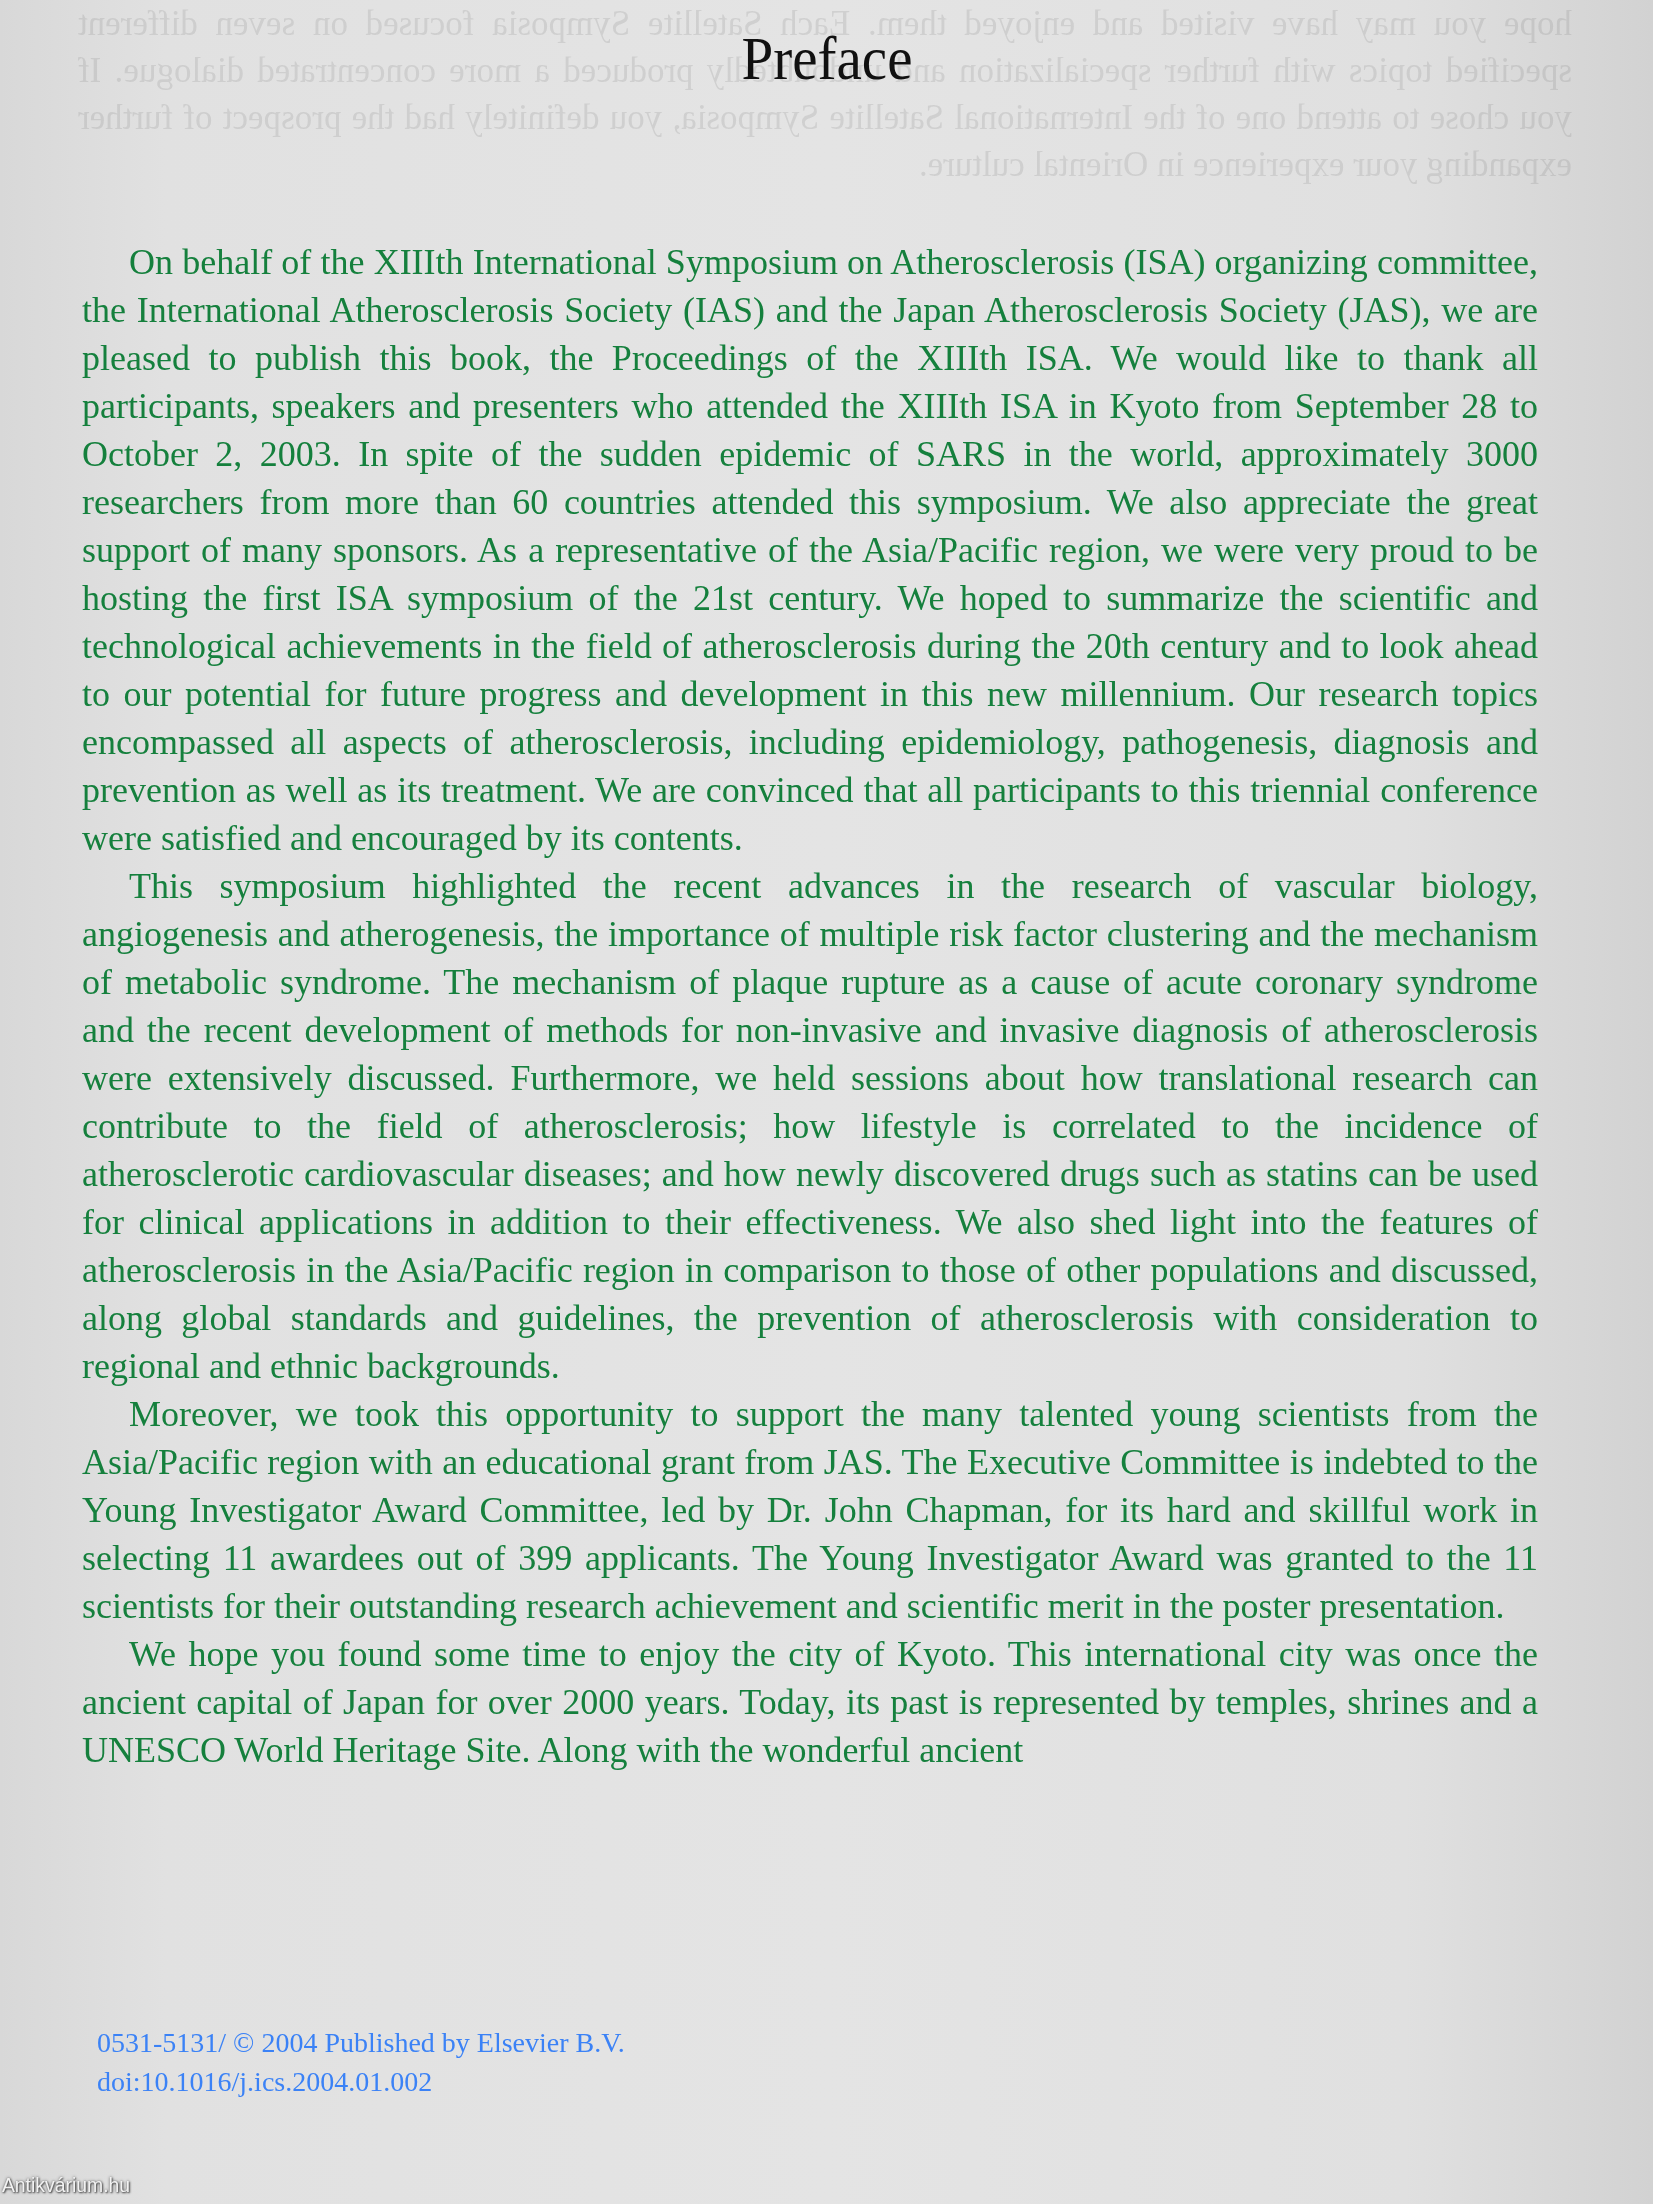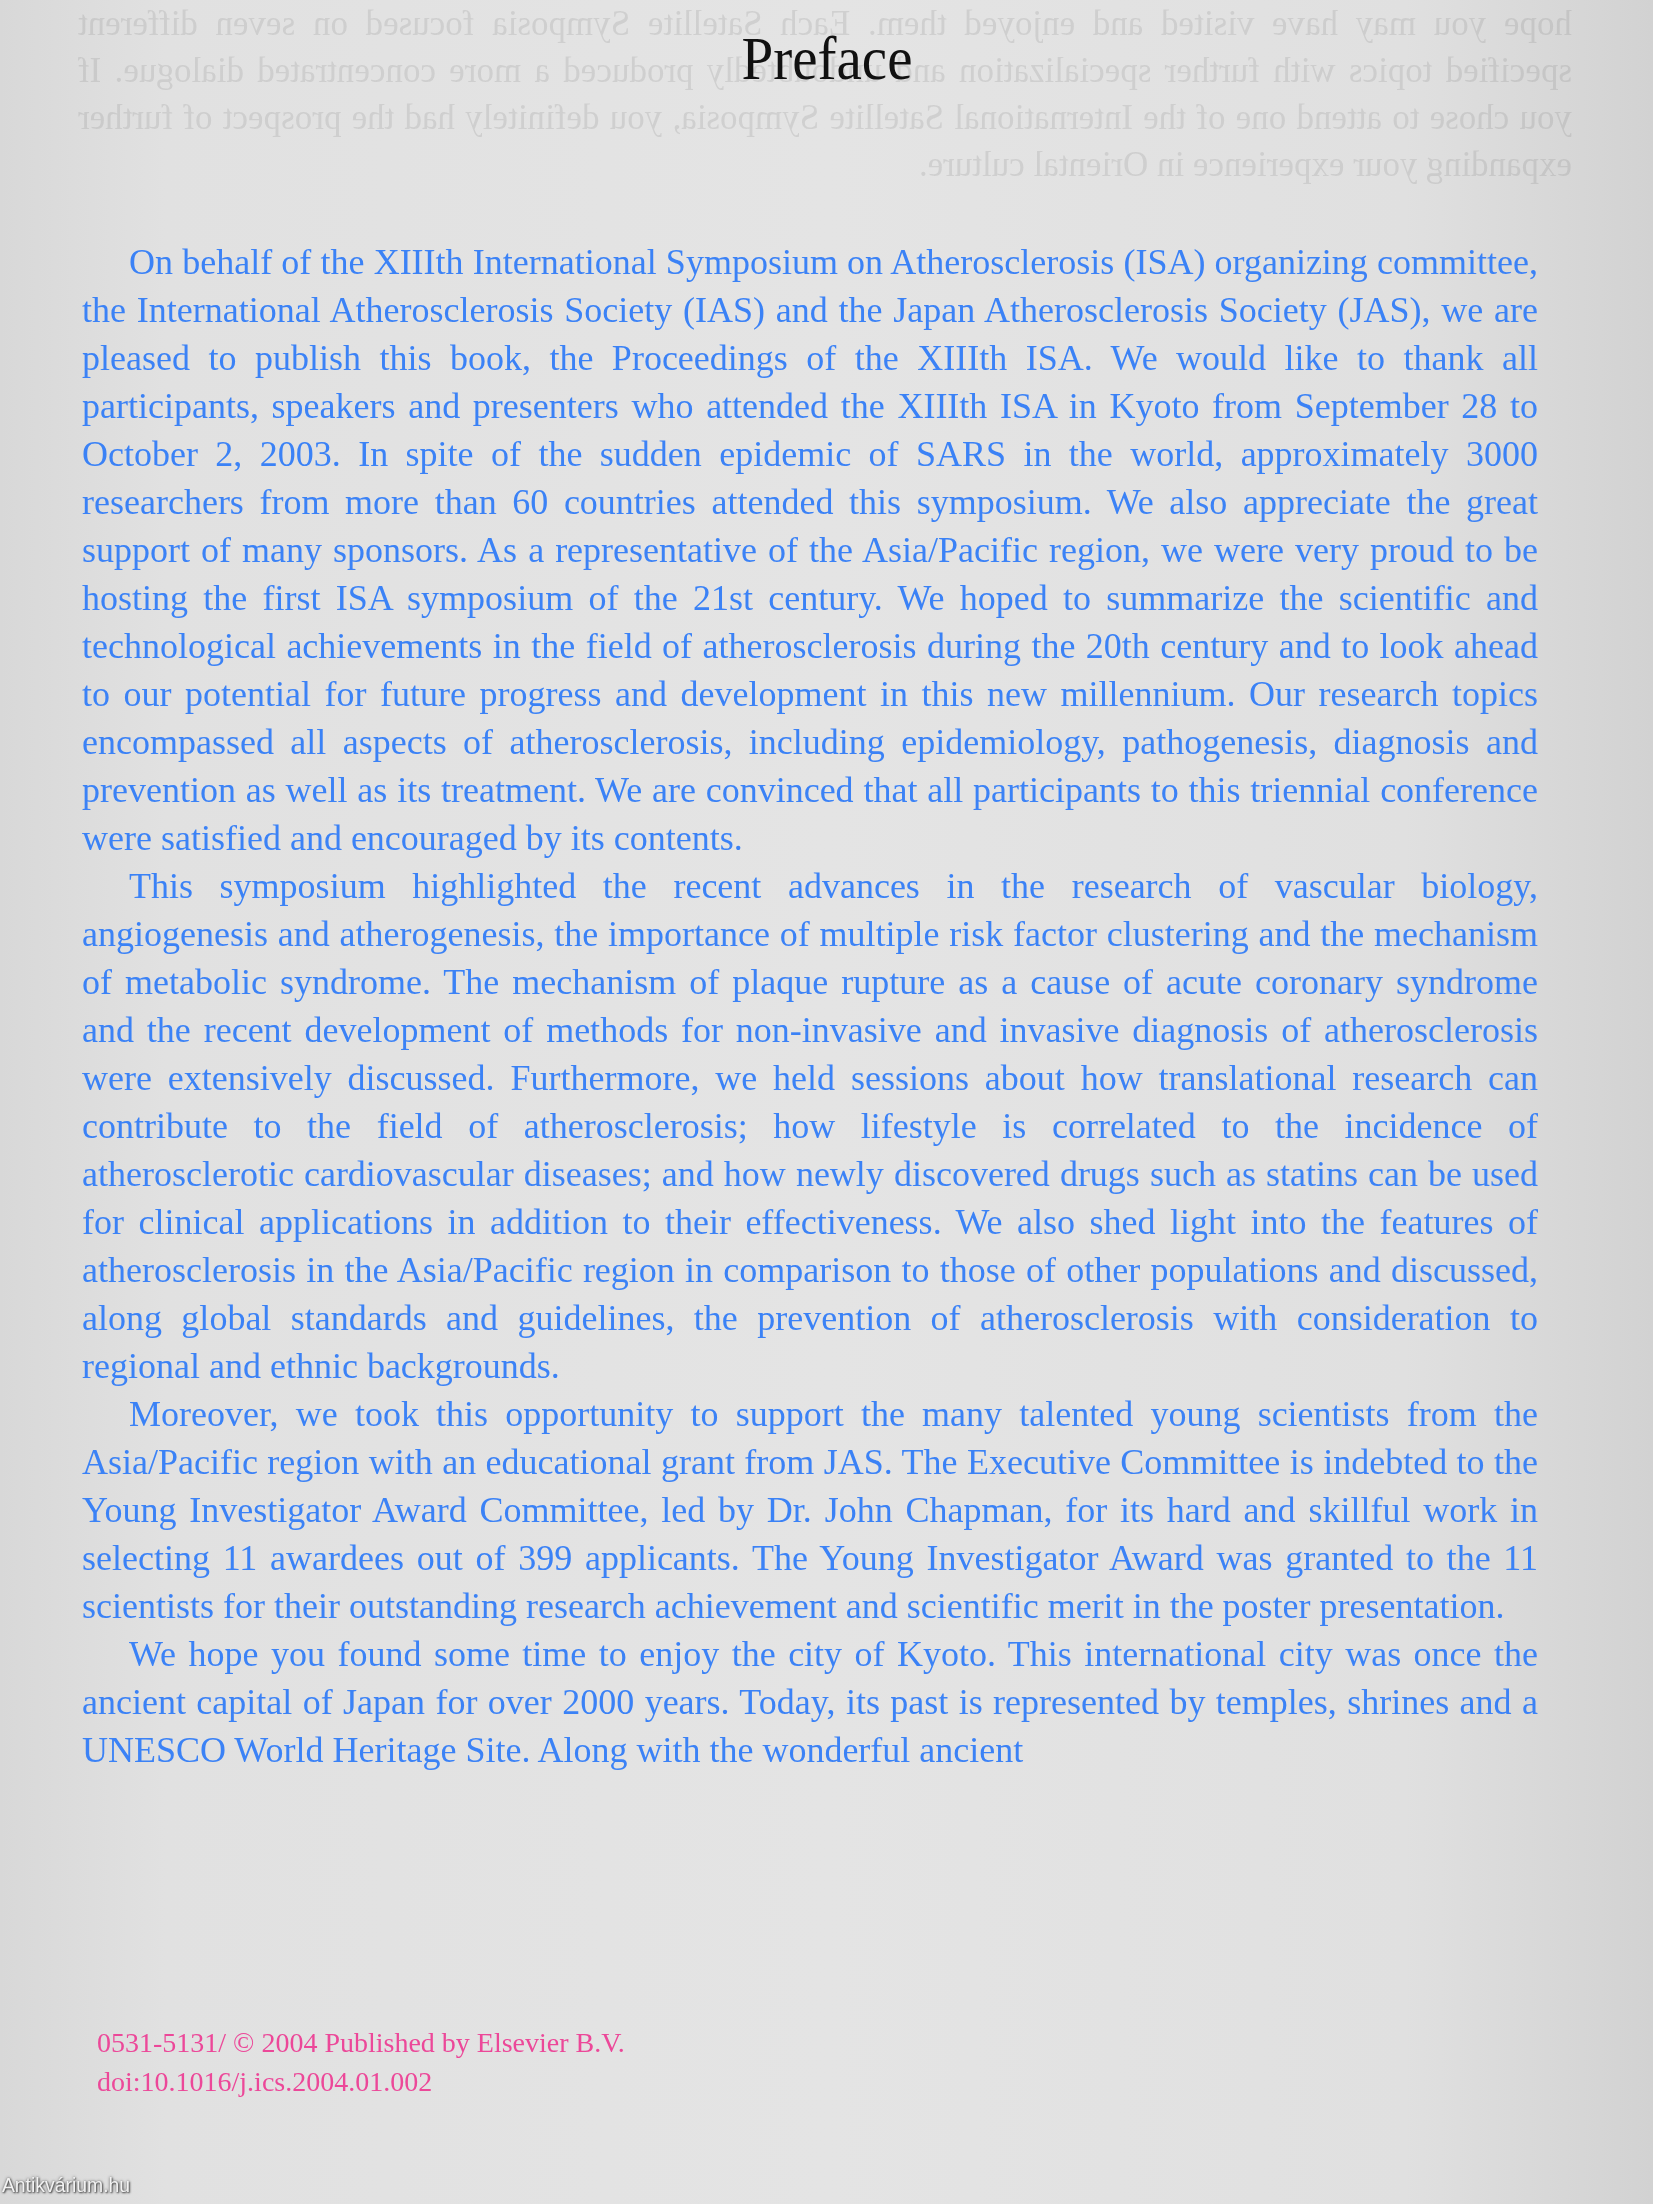--- a/index.html
+++ b/index.html
@@ -48,34 +48,34 @@
       transform: scaleX(0.92);
     }
     .body-text {
       position: absolute;
       left: 82px;
       top: 238px;
       width: 1456px;
       font-size: 36px;
       line-height: 48px;
       text-align: justify;
-      color: #3b82f6;
+      color: #15803d;
     }
     .body-text p {
       margin: 0;
       text-indent: 47px;
       hyphens: manual;
     }
     .footer {
       position: absolute;
       left: 97px;
       top: 2023px;
       font-size: 28px;
       line-height: 39px;
-      color: #ec4899;
+      color: #3b82f6;
     }
     .footer div { white-space: nowrap; }
     .watermark {
       position: absolute;
       left: 1.9px;
       bottom: 7.8px;
       font-family: "Liberation Sans", "DejaVu Sans", sans-serif;
       font-size: 19.4px;
       font-weight: normal;
       color: #f2f2f2;

